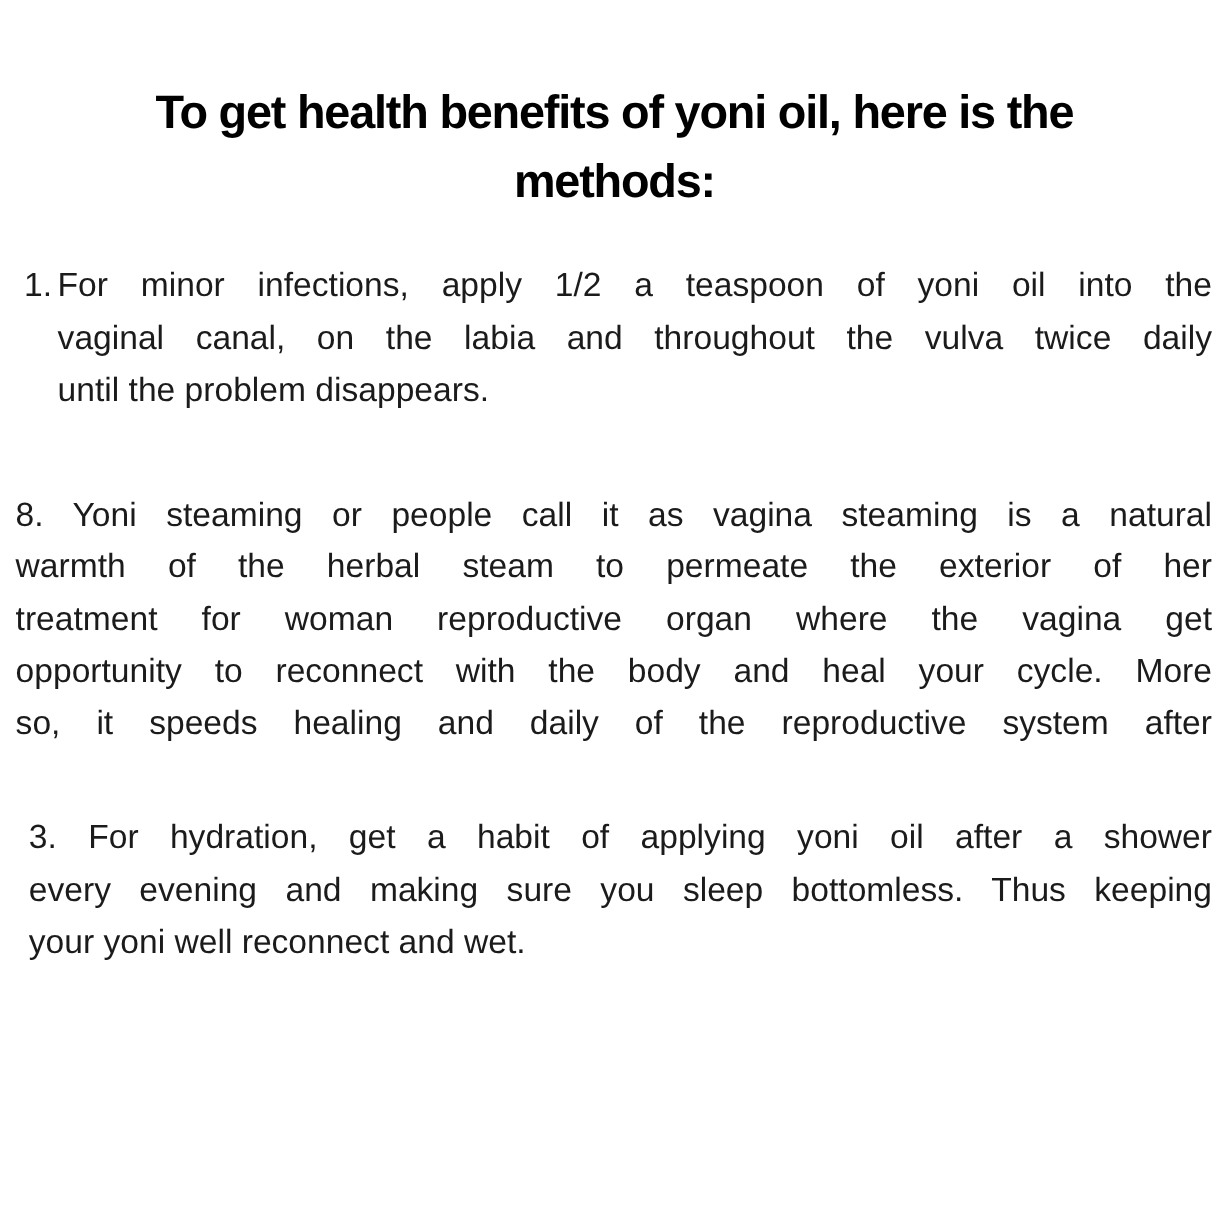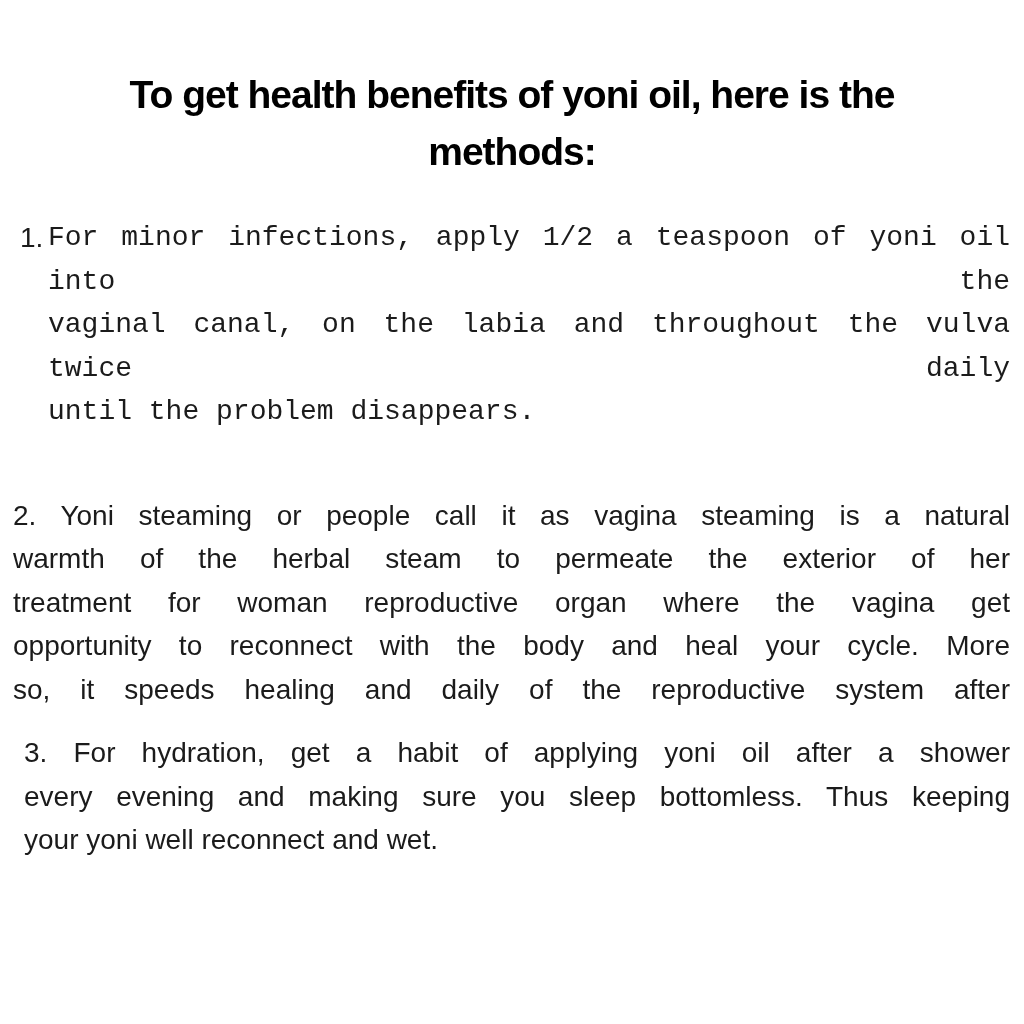--- a/index.html
+++ b/index.html
@@ -39,27 +39,26 @@
     display: flex;
     margin: 36px 14px 0 20px;
   }
   .para1 .marker {
     flex: none;
     width: 28px;
   }
   .para1 .lines {
     flex: 1;
     min-width: 0;
-    font-family: Liberation Mono, monospace;
   }
   .para2 {
     margin: 60px 14px 0 13px;
   }
   .para3 {
-    margin: 20px 14px 0 24px;
+    margin: 52px 14px 0 24px;
   }
 </style>
 </head>
 <body>
 
 <div class="page">
 
   <h1 class="heading">
     <div class="h-line">To get health benefits of yoni oil, here is the</div>
     <div class="h-line">methods:</div>
@@ -68,21 +67,21 @@
   <div class="para para1">
     <div class="marker">1.</div>
     <div class="lines">
       <div class="line">For minor infections, apply 1/2 a teaspoon of yoni oil into the</div>
       <div class="line">vaginal canal, on the labia and throughout the vulva twice daily</div>
       <div class="line last">until the problem disappears.</div>
     </div>
   </div>
 
   <div class="para para2">
-    <div class="line">2. Yoni steaming or people call it as vagina steaming is a natural</div>
+    <div class="line">8. Yoni steaming or people call it as vagina steaming is a natural</div>
     <div class="line">warmth of the herbal steam to permeate the exterior of her</div>
     <div class="line">treatment for woman reproductive organ where the vagina get</div>
     <div class="line">opportunity to reconnect with the body and heal your cycle. More</div>
     <div class="line">so, it speeds healing and daily of the reproductive system after</div>
   </div>
 
   <div class="para para3">
     <div class="line">3. For hydration, get a habit of applying yoni oil after a shower</div>
     <div class="line">every evening and making sure you sleep bottomless. Thus keeping</div>
     <div class="line last">your yoni well reconnect and wet.</div>

